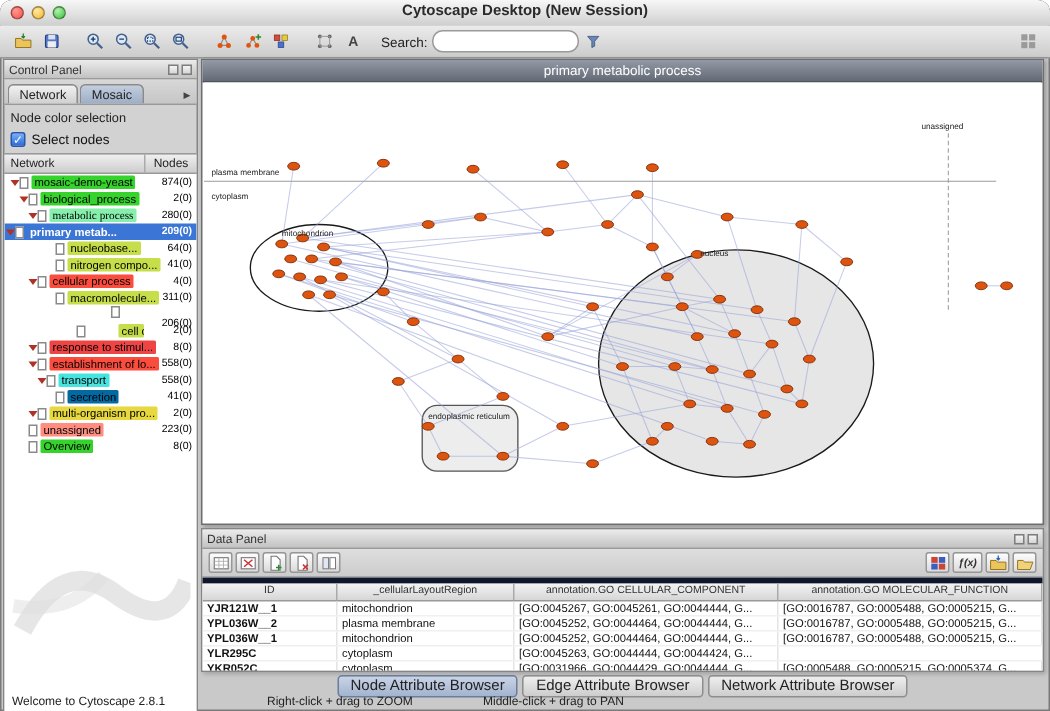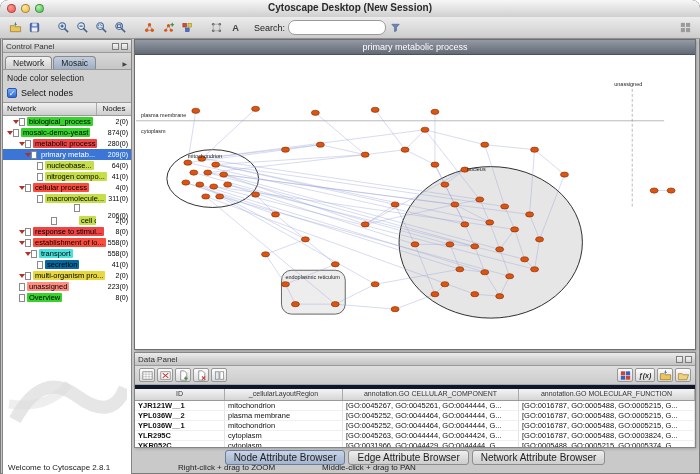--- a/index.html
+++ b/index.html
@@ -232,45 +232,45 @@
       <div class="checkbox-row">
         <span class="checkbox">✓</span>
         <span class="checkbox-label">Select nodes</span>
       </div>
     </div>
     <div class="tree-header">
       <span class="th-net">Network</span>
       <span class="th-nodes">Nodes</span>
     </div>
     <div class="tree-body" id="treeBody">
-      <div class="tree-row" style="padding-left: 9px;">
+      <div class="tree-row" style="padding-left: 3px;">
+          <span class="t-arrow">
+            <i></i>
+          </span>
+          <span class="t-doc"></span>
+          <span class="t-chip" style="background: rgb(53, 211, 44);">mosaic-demo-yeast</span>
+          <span class="t-count">874(0)</span>
+        </div>
+        <div class="tree-row" style="padding-left: 9px;">
           <span class="t-arrow">
             <i></i>
           </span>
           <span class="t-doc"></span>
           <span class="t-chip" style="background: rgb(53, 211, 44);">biological_process</span>
           <span class="t-count">2(0)</span>
         </div>
-        <div class="tree-row" style="padding-left: 3px;">
-          <span class="t-arrow">
-            <i></i>
-          </span>
-          <span class="t-doc"></span>
-          <span class="t-chip" style="background: rgb(53, 211, 44);">mosaic-demo-yeast</span>
-          <span class="t-count">874(0)</span>
-        </div>
         <div class="tree-row" style="padding-left: 15px;">
           <span class="t-arrow">
             <i></i>
           </span>
           <span class="t-doc"></span>
-          <span class="t-chip" style="background: #ef4444;">metabolic process</span>
+          <span class="t-chip" style="background: #86efac; font-family: Liberation Serif, serif;">metabolic process</span>
           <span class="t-count">280(0)</span>
         </div>
-        <div class="tree-row selected" style="padding-left: 21px;">
+        <div class="tree-row selected" style=" font-weight: bold;">
           <span class="t-arrow">
             <i></i>
           </span>
           <span class="t-doc"></span>
           <span class="t-chip" style="background: rgb(53, 211, 44);">primary metab...</span>
           <span class="t-count">209(0)</span>
         </div>
         <div class="tree-row" style="padding-left: 27px;">
           <span class="t-arrow"></span>
           <span class="t-doc"></span>
@@ -621,21 +621,20 @@
           <div class="dp-row">
             <span class="cell c0 id">YPL036W__1</span>
             <span class="cell c1">mitochondrion</span>
             <span class="cell c2">[GO:0045252, GO:0044464, GO:0044444, G...</span>
             <span class="cell c3">[GO:0016787, GO:0005488, GO:0005215, G...</span>
           </div>
           <div class="dp-row">
             <span class="cell c0 id">YLR295C</span>
             <span class="cell c1">cytoplasm</span>
             <span class="cell c2">[GO:0045263, GO:0044444, GO:0044424, G...</span>
-            <span class="cell c3">[GO:0016787, GO:0005488, GO:0003824, G...</span>
           </div>
           <div class="dp-row">
             <span class="cell c0 id">YKR052C</span>
             <span class="cell c1">cytoplasm</span>
             <span class="cell c2">[GO:0031966, GO:0044429, GO:0044444, G...</span>
             <span class="cell c3">[GO:0005488, GO:0005215, GO:0005374, G...</span>
           </div>
         </div>
     </div>
   </div>

